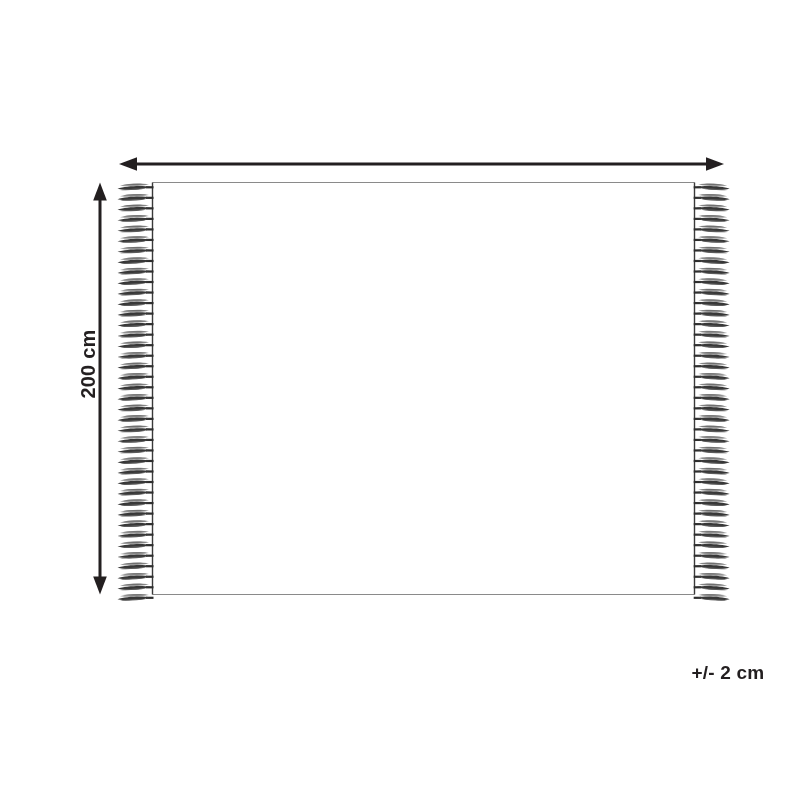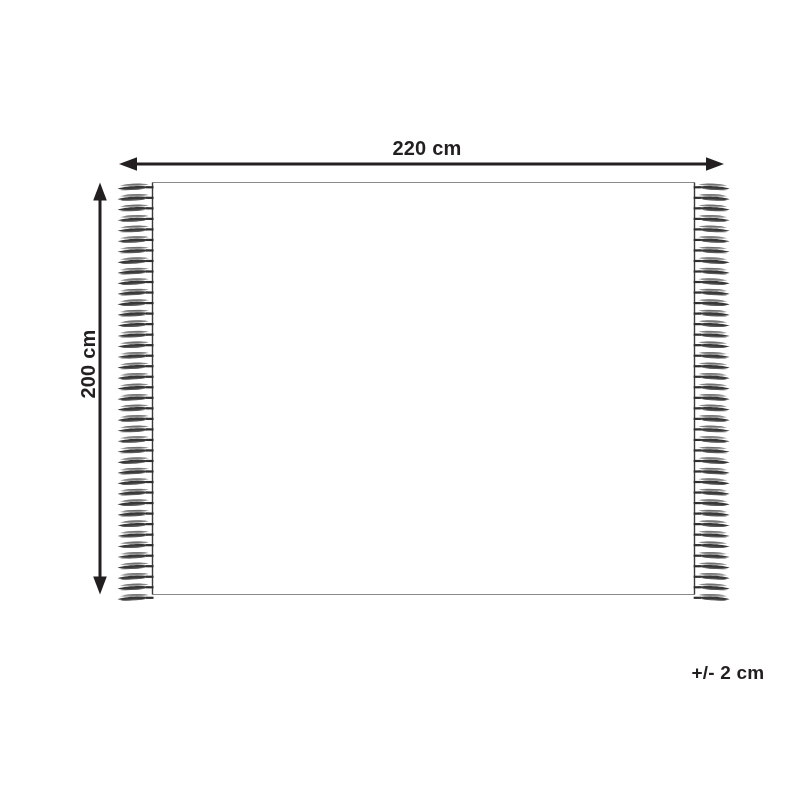--- a/index.html
+++ b/index.html
@@ -166,19 +166,18 @@
       <polygon points="724,164 706,157.2 706,170.8"></polygon>
     </g>
 
     <g fill="#231f20">
       <line x1="100" y1="198" x2="100" y2="579" stroke="#231f20" stroke-width="3"></line>
       <polygon points="100,182.5 93.2,200.5 106.8,200.5"></polygon>
       <polygon points="100,594.5 93.2,576.5 106.8,576.5"></polygon>
     </g>
   </svg>
 
-  <div class="dim-label width">220 cm</div>
 
   <div class="dim-label height">200 cm</div>
 
   <div class="dim-label tolerance">+/- 2 cm</div>
 
 </div>
 
 </body></html>

